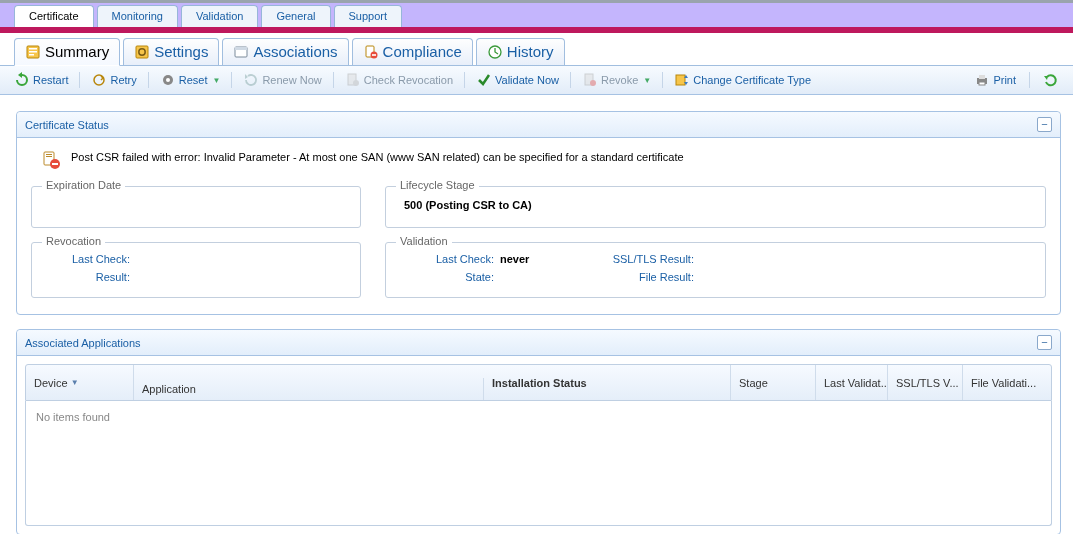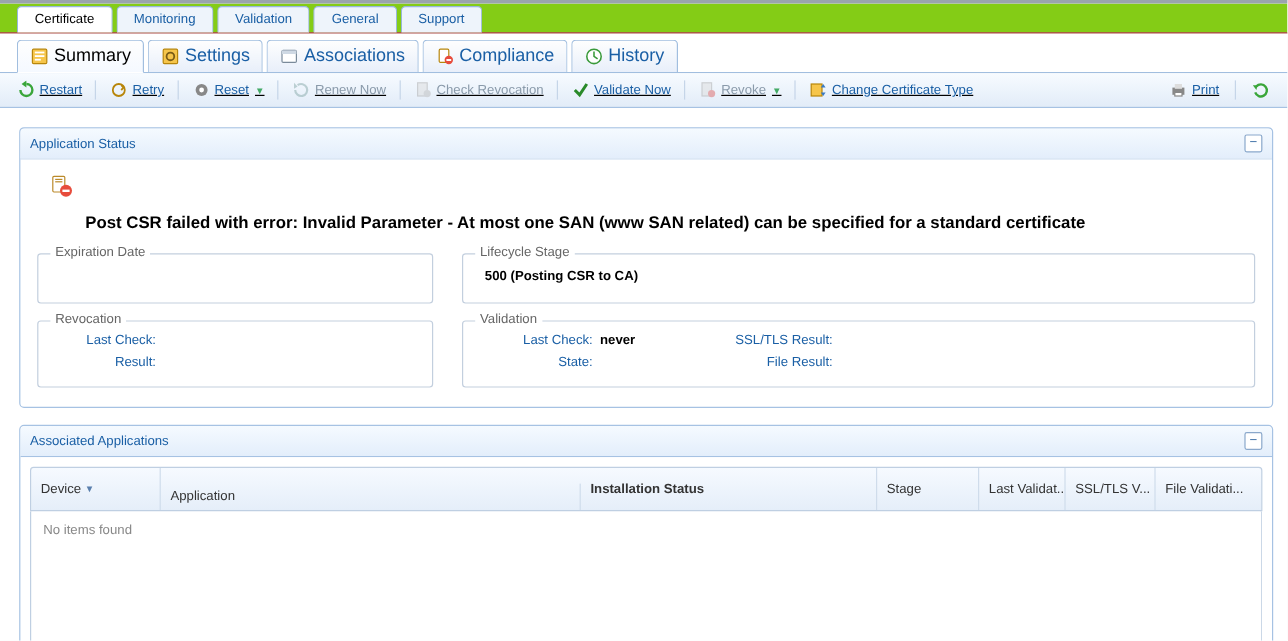--- a/index.html
+++ b/index.html
@@ -1,49 +1,49 @@
 <!DOCTYPE html>
 <html><head>
 <meta charset="utf-8">
 <style>
 * { box-sizing: border-box; margin: 0; padding: 0; }
 body { font-family: Arial, Helvetica, sans-serif; font-size: 11px; background: #fff; color: #000; }
 .page { width: 1073px; height: 534px; background: #f7f7f7; border-top: 3px solid #9aa4ad; position: relative; overflow: hidden; }
 
 
-.top-tabs { display: flex; gap: 0; padding: 2px 0 0 14px; background: #84cc16; border-bottom: 1px solid #be185d; }
+.top-tabs { display: flex; gap: 0; padding: 2px 0 0 14px; background: #c4b5fd; border-bottom: 6px solid #be185d; }
 .top-tab { border: 1px solid #97b6d9; border-bottom: none; border-radius: 4px 4px 0 0; background: #eef4fb; padding: 4px 14px 5px; margin-right: 3px; color: #1a5fa5; cursor: pointer; font-size: 11px; }
 .top-tab.active { background: #fff; color: #000; font-weight: normal; }
 
 
 .sub-tabs { display: flex; gap: 3px; padding: 5px 0 0 14px; background: #fff; border-bottom: 1px solid #a1bedf; }
 .sub-tab { display:flex; align-items:center; gap:4px; border: 1px solid #a1bedf; border-bottom: none; border-radius: 4px 4px 0 0; background: linear-gradient(#fefefe,#e8effa); padding: 4px 10px 5px; color: #1a5fa5; cursor: pointer; font-size: 15px; }
 .sub-tab.active { background: linear-gradient(#fefefe,#f5f9ff); color: #000; font-weight:normal; border-bottom:1px solid #fff; margin-bottom:-1px; }
 
 
-.toolbar { display:flex; align-items:center; gap:2px; padding: 4px 8px; background: linear-gradient(#f7fbff,#e2ecf8); border-bottom:1px solid #a6c2e3; font-size:11px;text-decoration:underline; }
+.toolbar { display:flex; align-items:center; gap:2px; padding: 4px 8px; background: linear-gradient(#f7fbff,#e2ecf8); border-bottom:1px solid #a6c2e3; font-size:11px; }
 .tbtn { display:flex; align-items:center; gap:3px; padding: 2px 6px; color:#1a5fa5; cursor:pointer; border-radius:3px; }
 .tbtn.disabled { color:#8a9aaa; cursor:default; }
 .tbtn.disabled .ico svg { opacity:0.5; }
 .tsep { width:1px; height:16px; background:#c5d5e8; margin:0 3px; }
 .tcaret { font-size:8px; color:#4a6; margin-left:2px; }
 .toolbar-right { margin-left:auto; display:flex; align-items:center; gap:4px; }
 
 .ico { display:inline-flex; width:16px; height:16px; align-items:center; justify-content:center; }
 
 
 .main { padding: 16px 12px 8px 16px; background:#fff; }
 
 .panel { border:1px solid #a6c2e3; border-radius:4px; margin-bottom:14px; background:#fff; }
 .panel-hdr { display:flex; align-items:center; background: linear-gradient(#f5faff,#e3eefb); border-bottom:1px solid #a6c2e3; border-radius:4px 4px 0 0; padding: 5px 8px; color:#1a5fa5; font-size:11px; }
 .panel-hdr .collapse { margin-left:auto; width:15px; height:15px; border:1px solid #8aa8cb; border-radius:2px; background:#fff; display:flex; align-items:center; justify-content:center; cursor:pointer; font-size:11px; color:#3b6ea5; line-height:1; }
 .panel-body { padding: 12px 14px 16px; }
 
 .err-row { display:flex; align-items:flex-start; gap:10px; margin-bottom:16px; margin-left:10px; }
-.err-text { font-weight:bold; font-size:14px; line-height:1.45;margin-top:30px; }
+.err-text { font-weight:normal; font-size:11px; line-height:1.45; }
 .err-sub { font-weight:bold; font-size:11px; margin-top:2px; }
 
 .fieldset-row { display:flex; gap:24px; }
 .fs { border:1px solid #c3cfde; border-radius:3px; padding: 10px 14px 14px; position:relative; flex:1; }
 .fs legend, .fs-title { position:absolute; top:-8px; left:10px; background:#fff; padding:0 4px; color:#666; font-size:11px; }
 .fs-narrow { flex: 0 0 330px; }
 
 .kv { display:grid; grid-template-columns: 100px 80px 120px 80px; row-gap:6px; color:#1a5fa5; font-size:11px; }
 .kv .k { text-align:right; padding-right:6px; }
 .kv .v { color:#000; font-weight:bold; }
@@ -223,21 +223,21 @@
             </svg>
           </span>
     </div>
   </div>
 </div>
 
 <div class="main">
 
   <div class="panel">
     <div class="panel-hdr">
-      <span>Application Status</span>
+      <span>Certificate Status</span>
       <div class="collapse">−</div>
     </div>
     <div class="panel-body">
       <div class="err-row">
         <span class="ico" style="width:20px;height:20px;">
               <svg viewBox="0 0 20 20">
                 <rect x="3" y="2" width="10" height="13" rx="1" fill="#fff" stroke="#bb8a2a"></rect>
                 <rect x="5" y="4" width="6" height="1" fill="#bb8a2a"></rect>
                 <rect x="5" y="6" width="6" height="1" fill="#bb8a2a"></rect>
                 <circle cx="14" cy="14" r="5" fill="#e74c3c"></circle>

